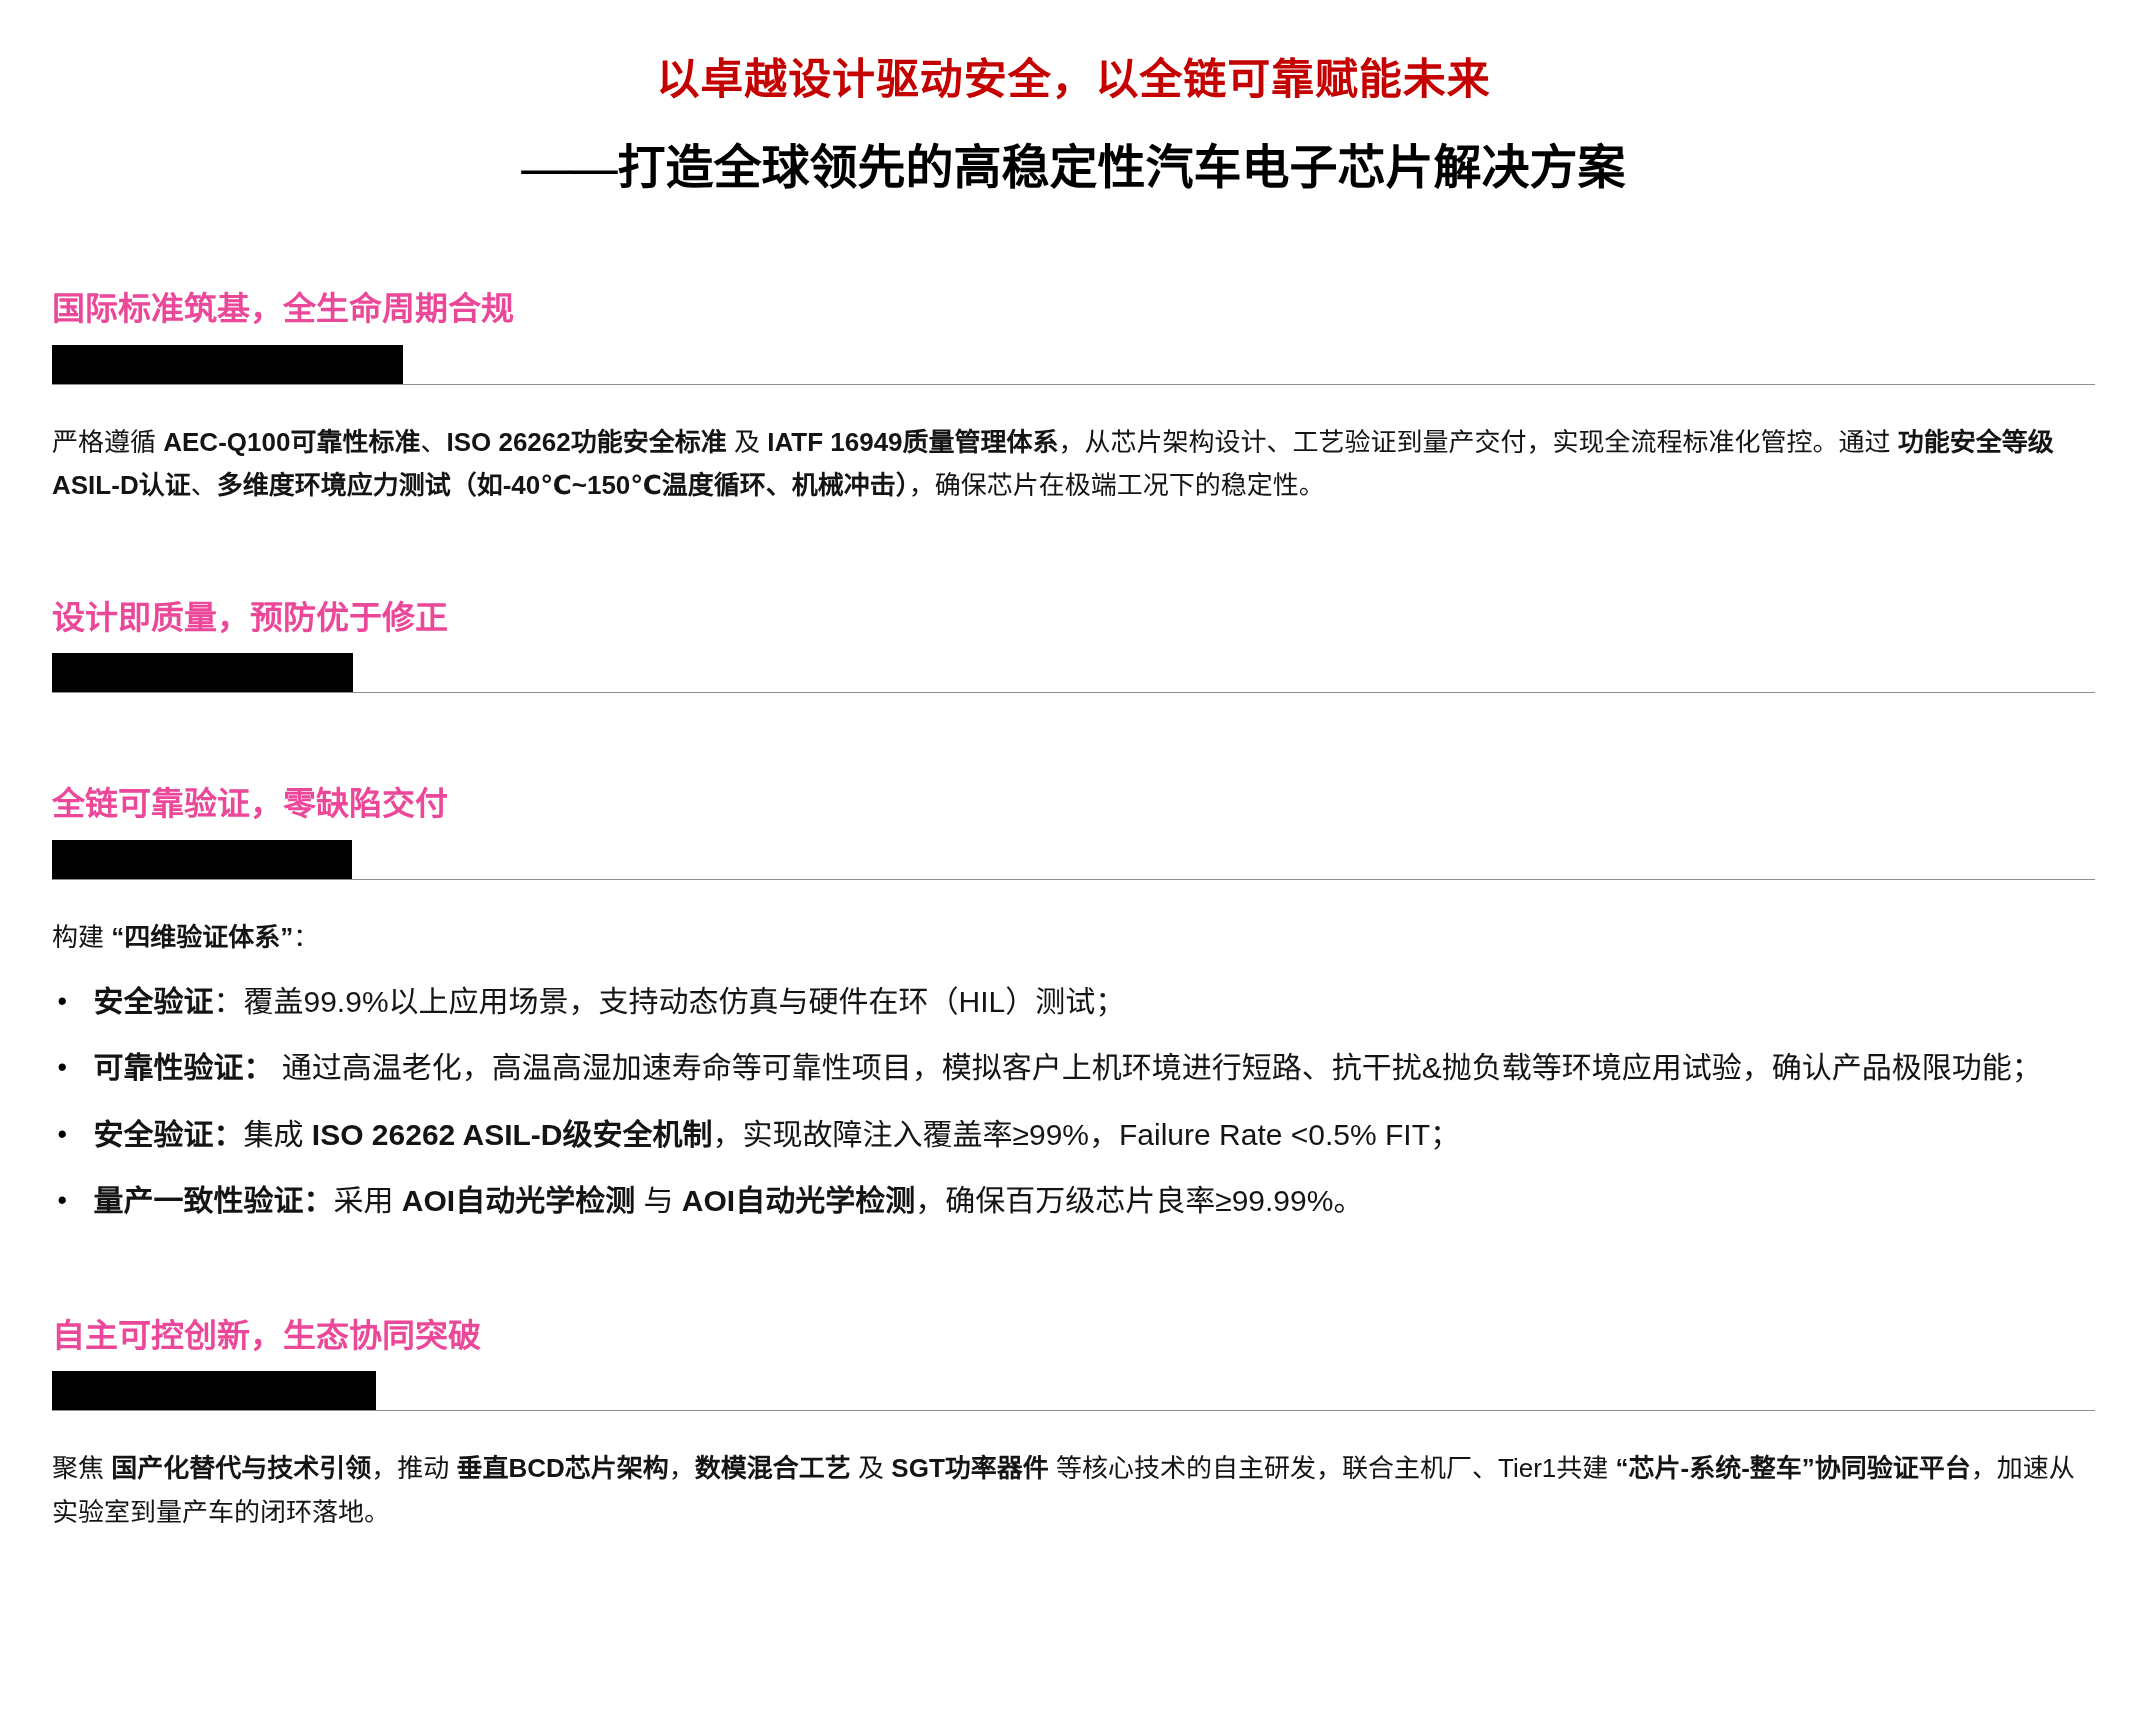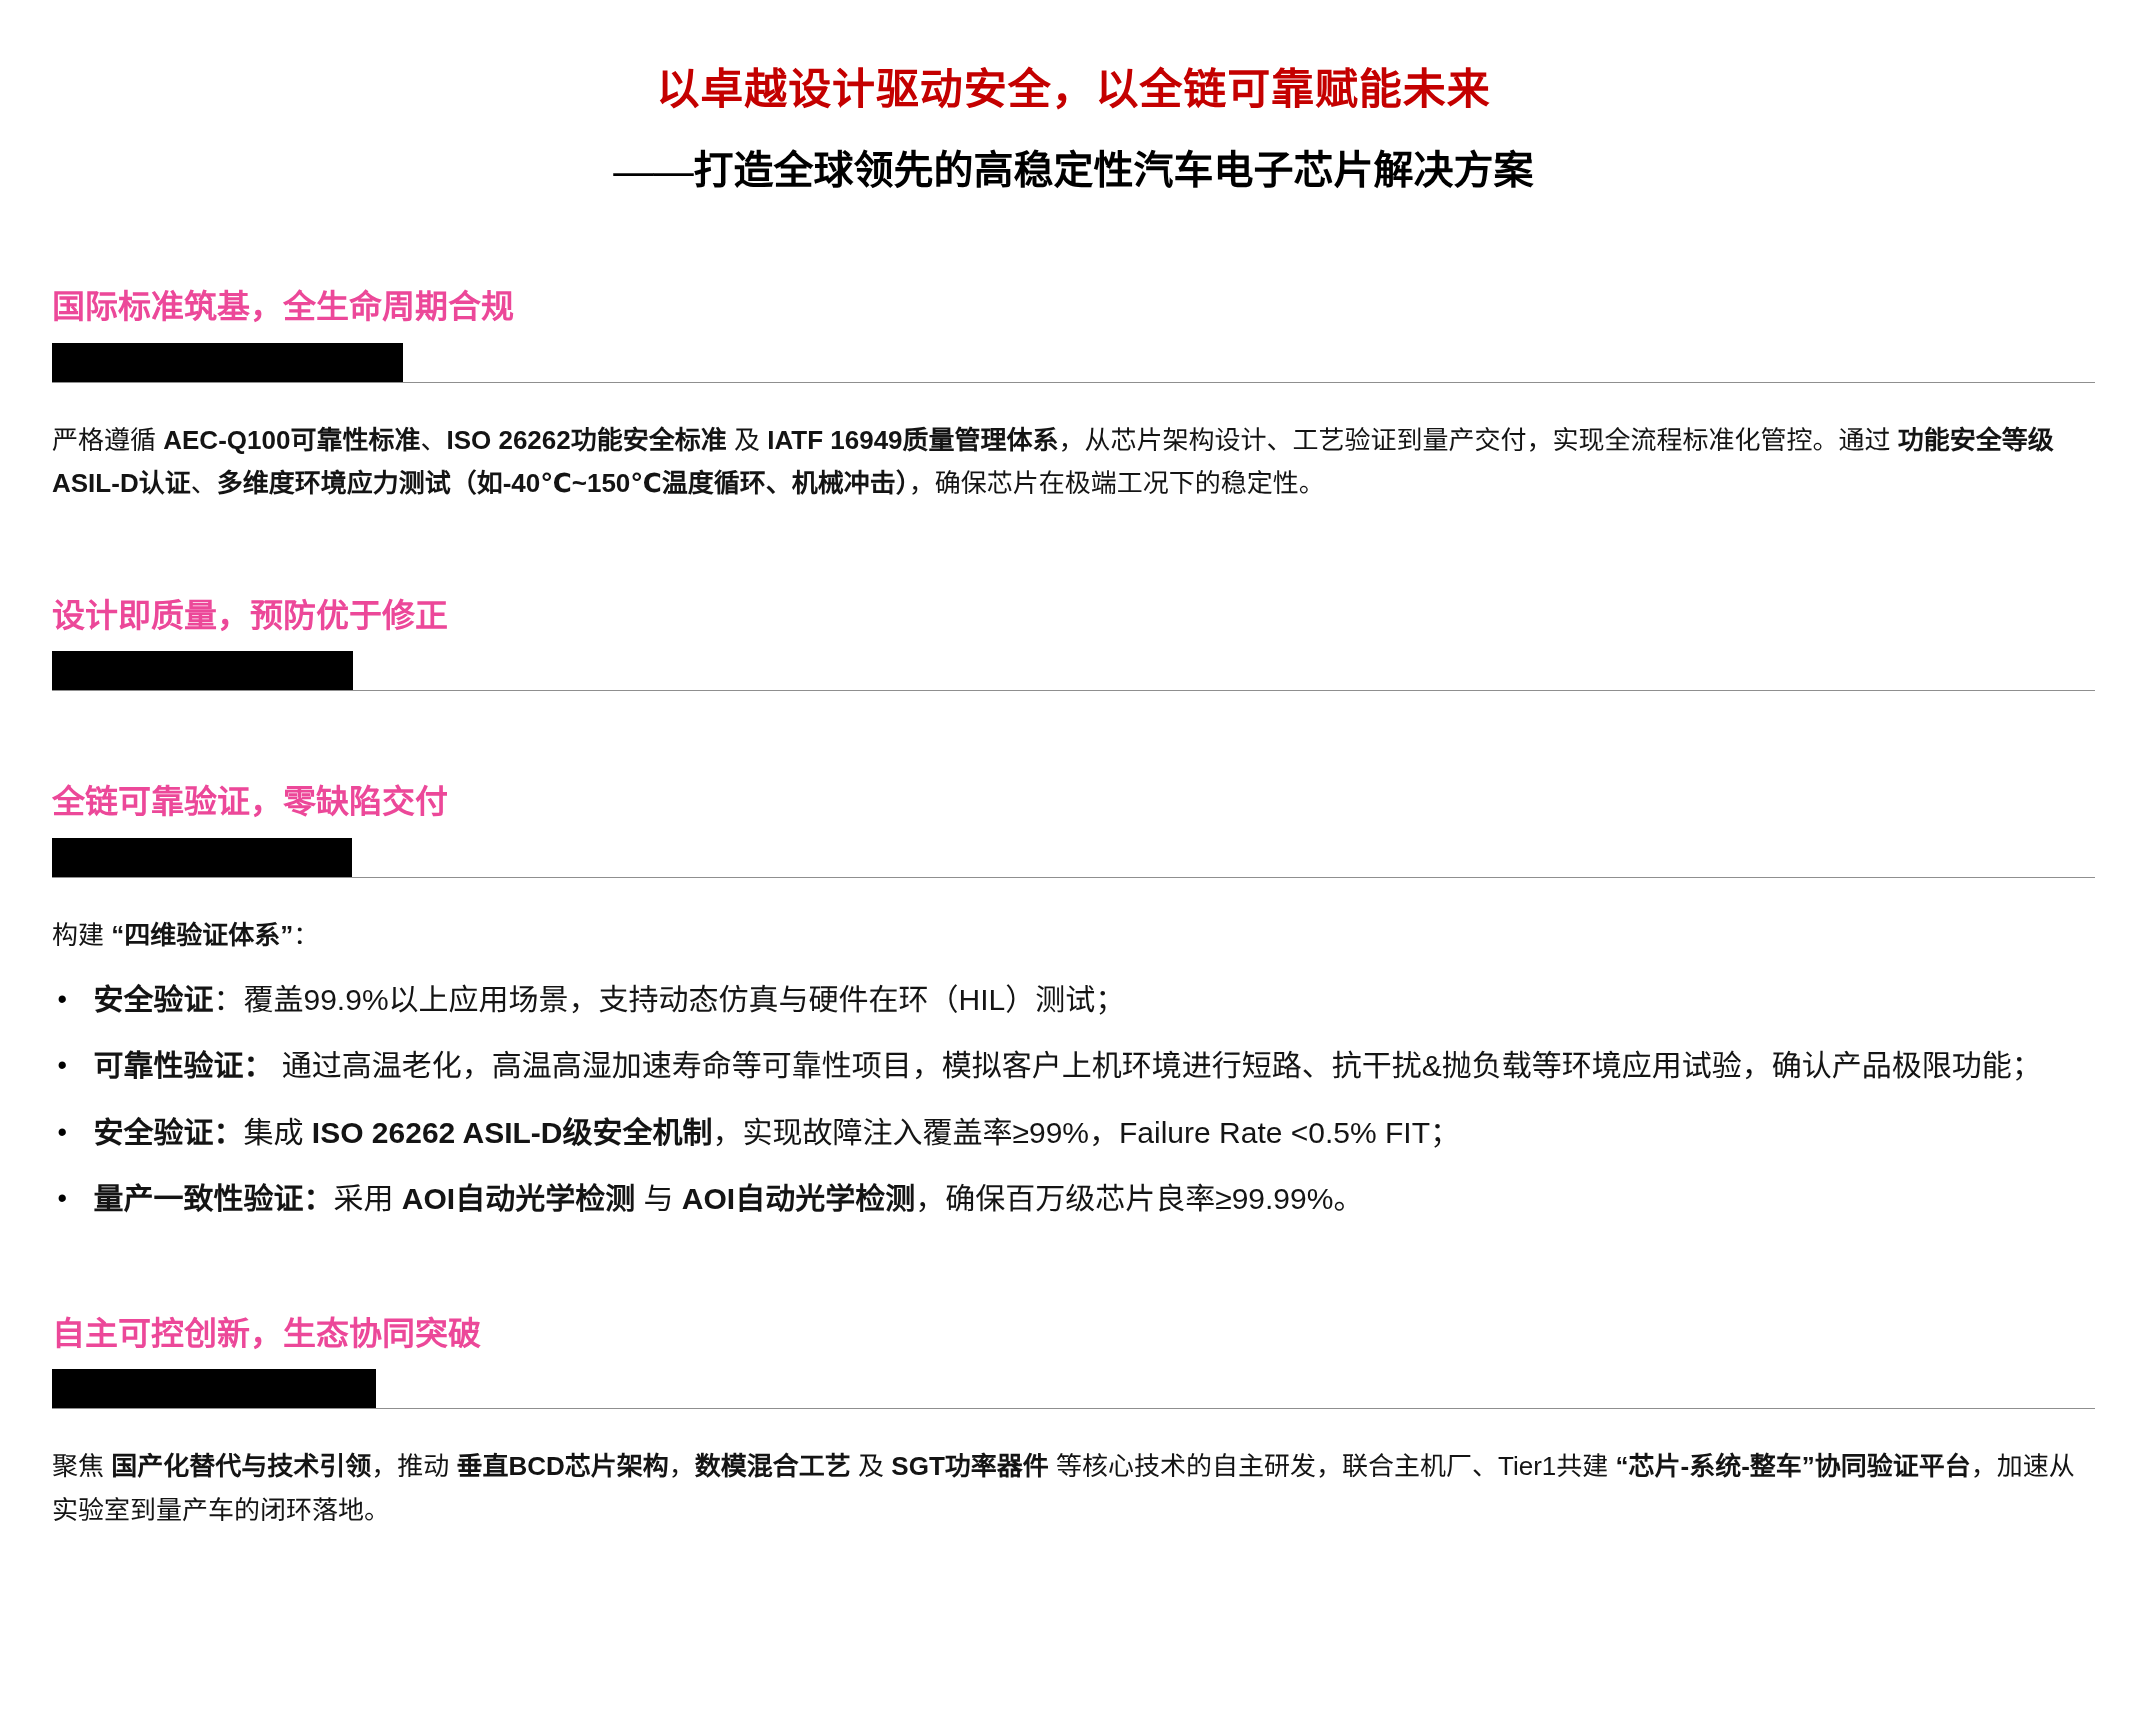--- a/index.html
+++ b/index.html
@@ -1,30 +1,30 @@
 <!DOCTYPE html>
 <html lang="zh-CN" style="font-size:14.5px"><head>
 <meta charset="utf-8">
 <style>
   html,body{margin:0;padding:0;}
   body{
     width:2147px; min-height:1718px; background:#ffffff; color:#1a1a1a;
     font-family:"Liberation Sans","DejaVu Sans",sans-serif;
     -webkit-font-smoothing:antialiased;
   }
-  .page{padding:45px 52px 27px 52px;}
+  .page{padding:35px 52px 27px 52px;}
   .serif{font-family:"Liberation Serif","DejaVu Serif",serif;}
   .b{font-weight:700;}
 
   .doc-title{
     text-align:center; font-size:43px; font-weight:700; color:#c40000;
     margin:9px 0 22px 0; letter-spacing:0.9px;
   }
   .doc-subtitle{
-    text-align:center; font-size:40px; font-weight:700; color:#000;
+    text-align:center; font-size:48px; font-weight:700; color:#000;
     margin:0 0 9px 0;
   }
 
   .section{margin-top:84px;}
   .section h2{
     font-size:33px; font-weight:700; color:#ec4899; margin:0 0 14.5px 0;
   }
   .redact-row{
     width:100%; height:39px; border-bottom:1.8px solid #8f8f8f;
     position:relative;

